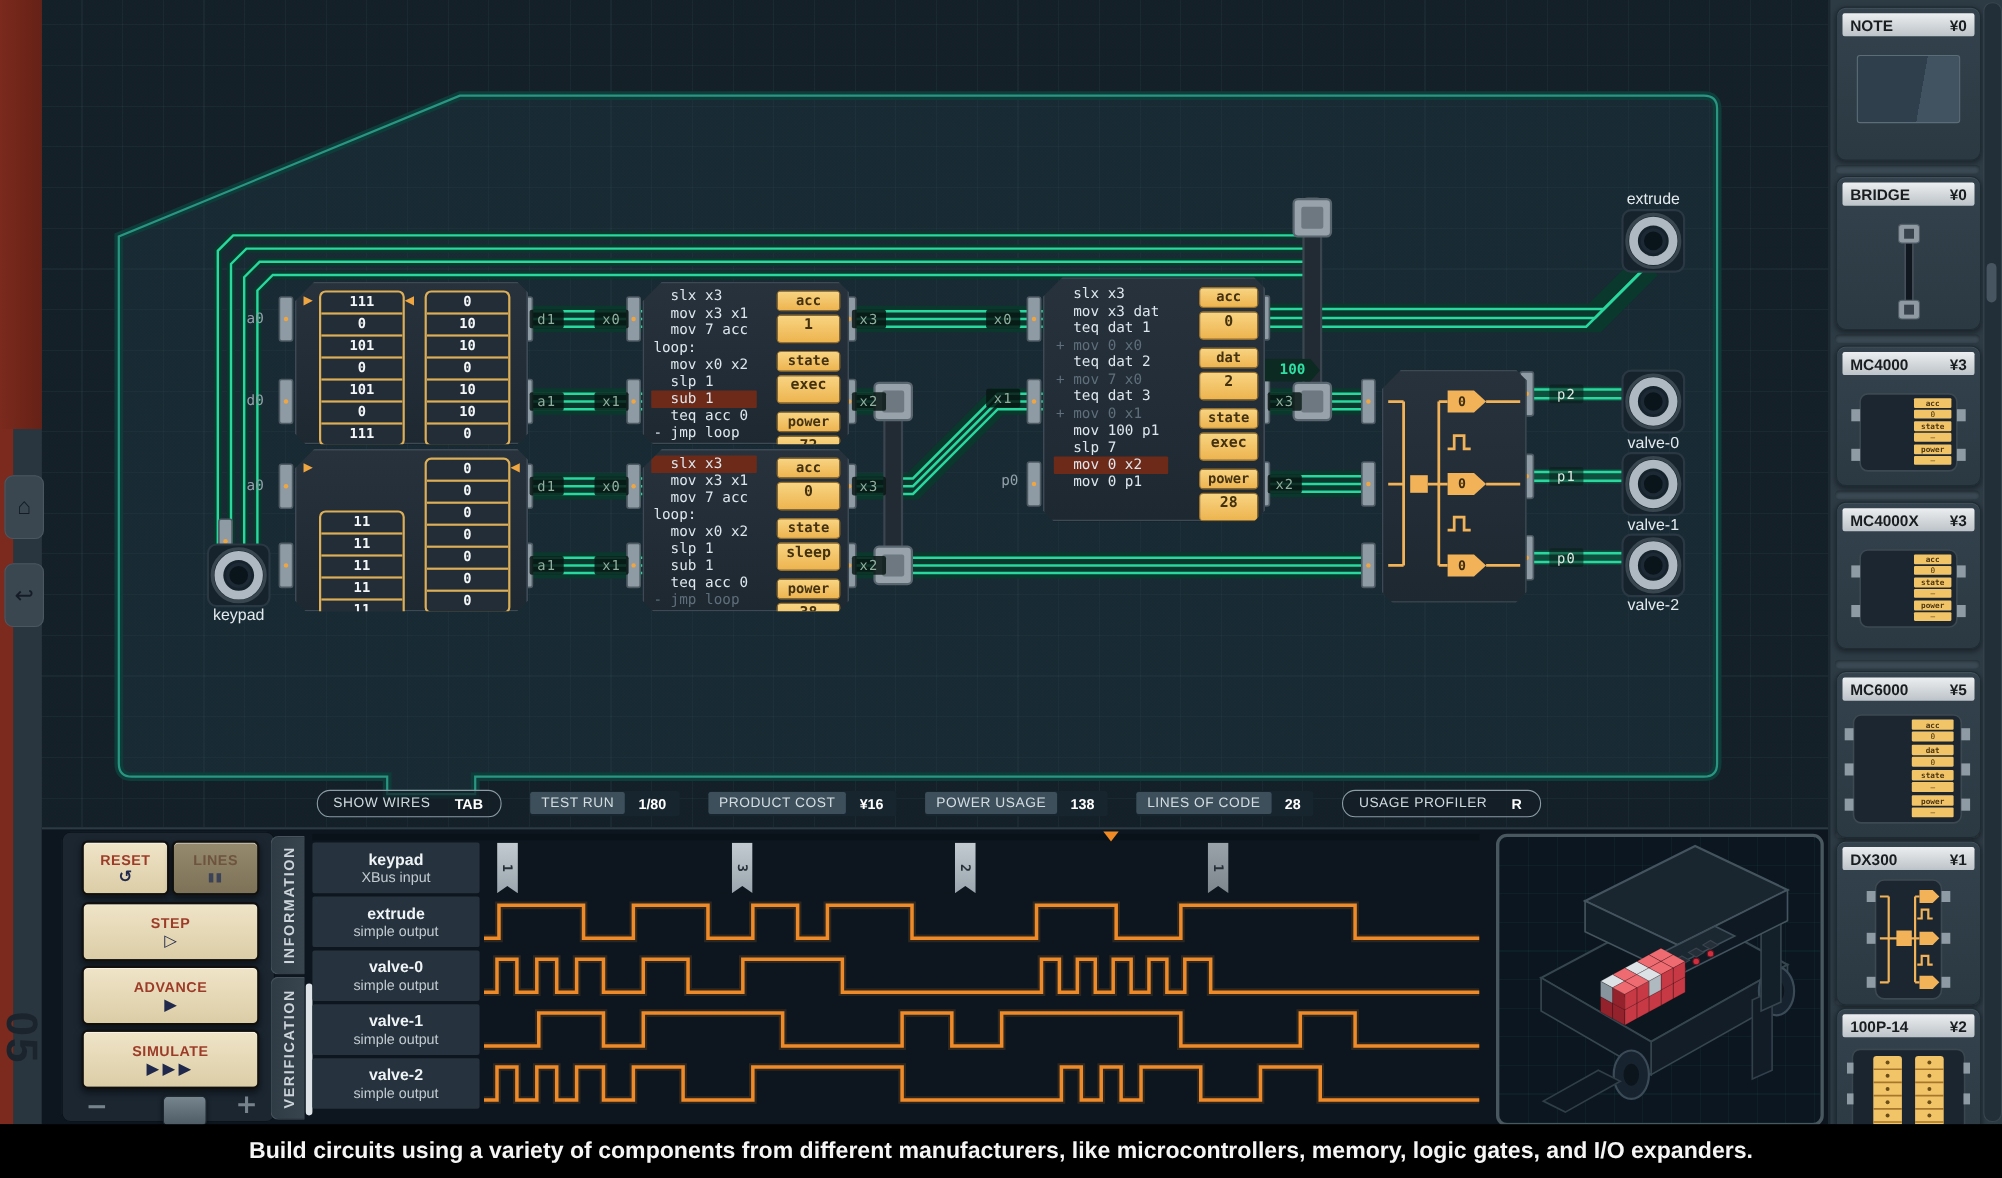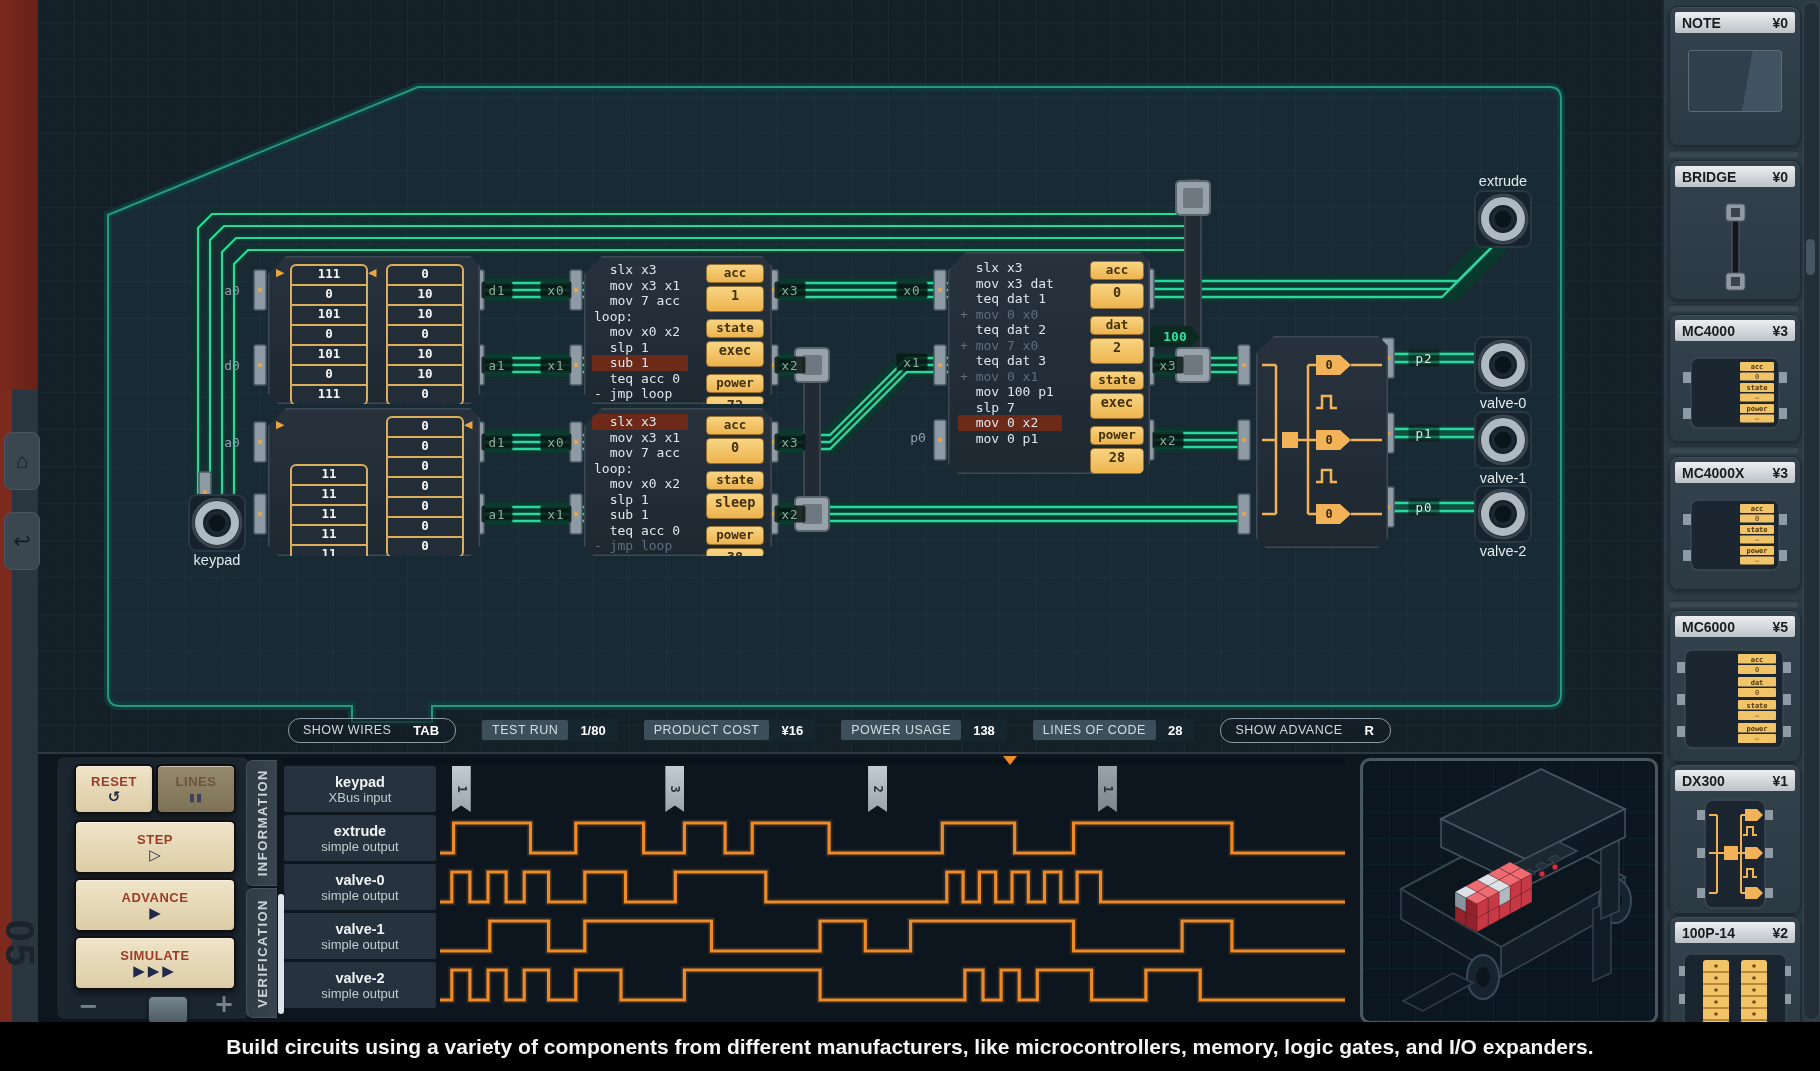--- a/index.html
+++ b/index.html
@@ -411,21 +411,21 @@
         </div>
         <div class="st-item">
           <span class="st-lbl">POWER USAGE</span>
           <span class="st-val">138</span>
         </div>
         <div class="st-item">
           <span class="st-lbl">LINES OF CODE</span>
           <span class="st-val">28</span>
         </div>
         <div class="st-item outline">
-          <span class="st-lbl">SHOW ADVANCE</span>
+          <span class="st-lbl">USAGE PROFILER</span>
           <span class="st-val">R</span>
         </div>
       </div>
   </div>
 
   <div id="leftrail">
     <div id="rail-red-top"></div>
     <div id="rail-red-strip"></div>
     <div class="railtab" style="top:432px;">
         <span>⌂</span>

